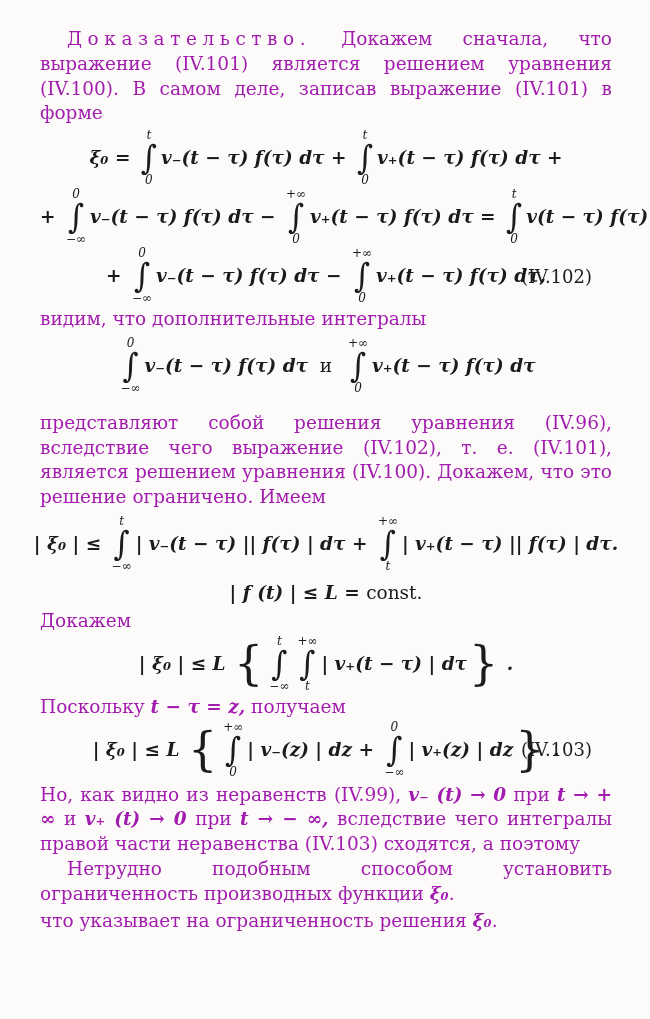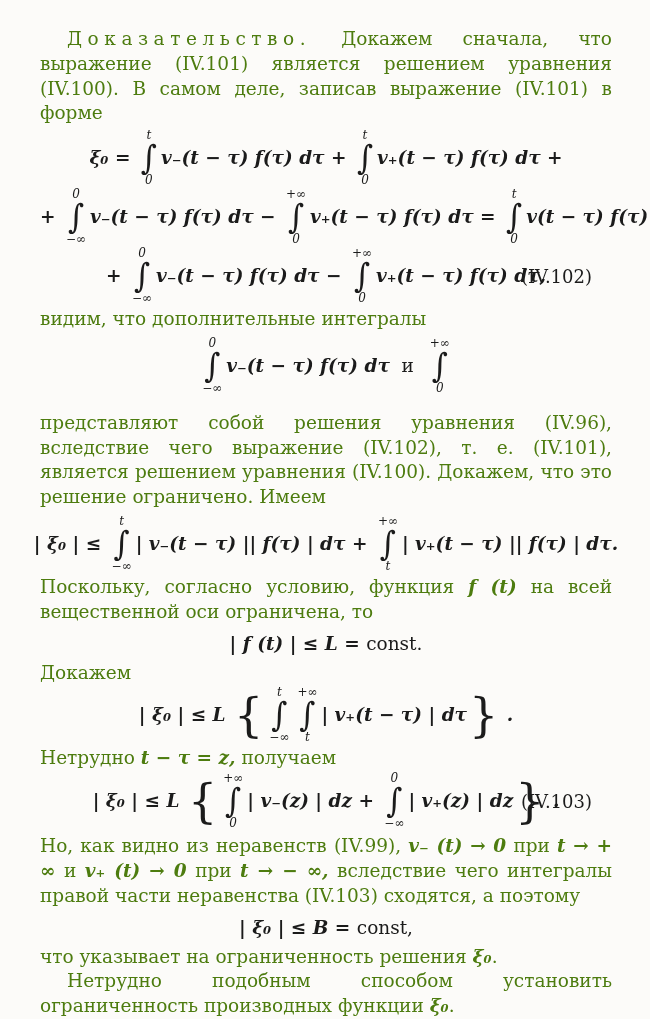--- a/index.html
+++ b/index.html
@@ -4,21 +4,21 @@
 <style>
   html,body{margin:0;padding:0;background:#e8e8e8;}
   .page{
     width:650px;height:1019px;margin:0 auto;position:relative;
     background:#fcfbf9;color:#1b1b1b;overflow:hidden;
     font-family:"DejaVu Serif","DejaVu Sans",serif;
   }
   .content{padding:27px 38px 0 40px;}
   .para{
     font-size:18.5px;line-height:1.34;text-align:justify;margin:0;
-    color:#4d7c0f;
+    color:#a21caf;
   }
   .para.indent{text-indent:27px;}
   .sprun{letter-spacing:0.30em;}
   .mrun{font-style:italic;font-weight:bold;}
   .trun{font-style:normal;}
   .eqline{
     position:relative;display:flex;align-items:center;justify-content:center;
     min-height:57px;font-size:18.5px;
   }
   .eqline span{white-space:pre;}
@@ -60,63 +60,59 @@
       <span class="eqno">(IV.102)</span>
     </div>
 
     <p class="para mt2"><span class="trun">видим, что дополнительные интегралы</span></p>
 
     <div class="eqline mt4">
         <span class="intwrap"><span class="ilim">0</span><span class="isign">∫</span><span class="ilim">−∞</span></span>
         <span class="mrun">v₋(t − τ) f(τ) dτ</span>
         <span class="trun">  и  </span>
         <span class="intwrap"><span class="ilim">+∞</span><span class="isign">∫</span><span class="ilim">0</span></span>
+        <span class="mrun">v₊(t − τ) f(τ) dτ</span>
       </div>
 
     <p class="para mt6"><span class="trun">представляют собой решения уравнения (IV.96), вследствие чего выражение (IV.102), т. е. (IV.101), является решением уравнения (IV.100). Докажем, что это решение ограничено. Имеем</span></p>
 
     <div class="eqline mt4">
         <span class="mrun">| ξ₀ | ≤ </span>
         <span class="intwrap"><span class="ilim">t</span><span class="isign">∫</span><span class="ilim">−∞</span></span>
         <span class="mrun">| v₋(t − τ) || f(τ) | dτ + </span>
         <span class="intwrap"><span class="ilim">+∞</span><span class="isign">∫</span><span class="ilim">t</span></span>
         <span class="mrun">| v₊(t − τ) || f(τ) | dτ.</span>
       </div>
 
-    <p class="para mt2"><span class="trun">Поскольку, согласно условию, функция </span><span class="mrun">f (t)</span><span class="trun"> на всей вещественной оси ограничена, то</span></p>
 
     <div class="eqline simple mt4">
         <span class="mrun">| f (t) | ≤ L = </span>
         <span class="trun">const.</span>
       </div>
 
     <p class="para mt2"><span class="trun">Докажем</span></p>
 
     <div class="eqline">
         <span class="mrun">| ξ₀ | ≤ L </span>
         <span class="brace">{</span>
         <span class="intwrap"><span class="ilim">t</span><span class="isign">∫</span><span class="ilim">−∞</span></span>
         <span class="intwrap"><span class="ilim">+∞</span><span class="isign">∫</span><span class="ilim">t</span></span>
         <span class="mrun">| v₊(t − τ) | dτ</span>
         <span class="brace">}</span>
         <span class="mrun"> .</span>
       </div>
 
-    <p class="para mt2"><span class="trun">Нетрудно </span><span class="mrun">t − τ = z,</span><span class="trun"> получаем</span></p>
+    <p class="para mt2"><span class="trun">Поскольку </span><span class="mrun">t − τ = z,</span><span class="trun"> получаем</span></p>
 
     <div class="eqline">
       <span style="display:flex;align-items:center;"><span class="mrun">| ξ₀ | ≤ L </span><span class="brace">{</span><span class="intwrap"><span class="ilim">+∞</span><span class="isign">∫</span><span class="ilim">0</span></span><span class="mrun">| v₋(z) | dz + </span><span class="intwrap"><span class="ilim">0</span><span class="isign">∫</span><span class="ilim">−∞</span></span><span class="mrun">| v₊(z) | dz</span><span class="brace">}</span><span class="mrun"> .</span></span>
       <span class="eqno">(IV.103)</span>
     </div>
 
     <p class="para mt4"><span class="trun">Но, как видно из неравенств (IV.99), </span><span class="mrun">v₋ (t) → 0</span><span class="trun"> при </span><span class="mrun">t → + ∞</span><span class="trun"> и </span><span class="mrun">v₊ (t) → 0</span><span class="trun"> при </span><span class="mrun">t → − ∞,</span><span class="trun"> вследствие чего интегралы правой части неравенства (IV.103) сходятся, а поэтому</span></p>
 
-    <div class="eqline simple mt4">
-        <span class="mrun">| ξ₀ | ≤ B = </span>
-        <span class="trun">const,</span>
-      </div>
+
+    <p class="para indent"><span class="trun">Нетрудно подобным способом установить ограниченность производных функции </span><span class="mrun">ξ₀</span><span class="trun">.</span></p>
 
     <p class="para mt2"><span class="trun">что указывает на ограниченность решения </span><span class="mrun">ξ₀</span><span class="trun">.</span></p>
-
-    <p class="para indent"><span class="trun">Нетрудно подобным способом установить ограниченность производных функции </span><span class="mrun">ξ₀</span><span class="trun">.</span></p>
 
   </div>
 </div>
 
 </body></html>

